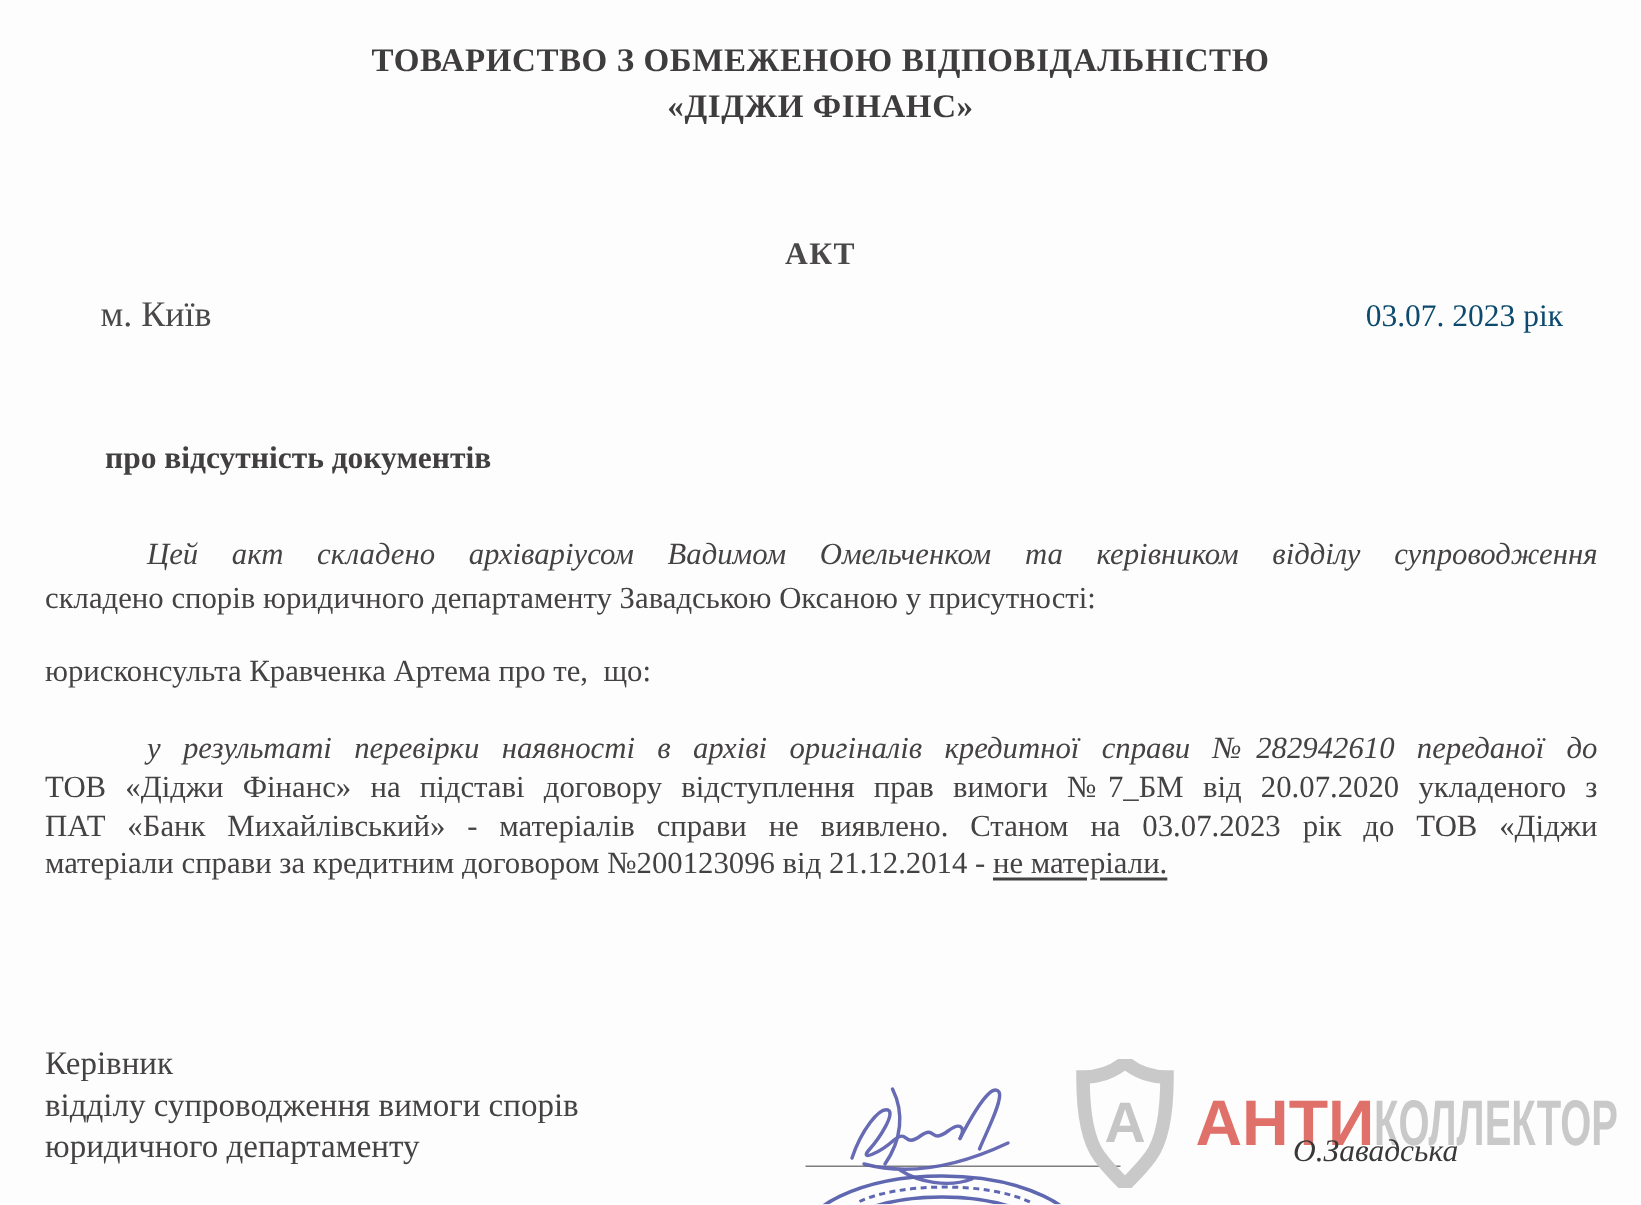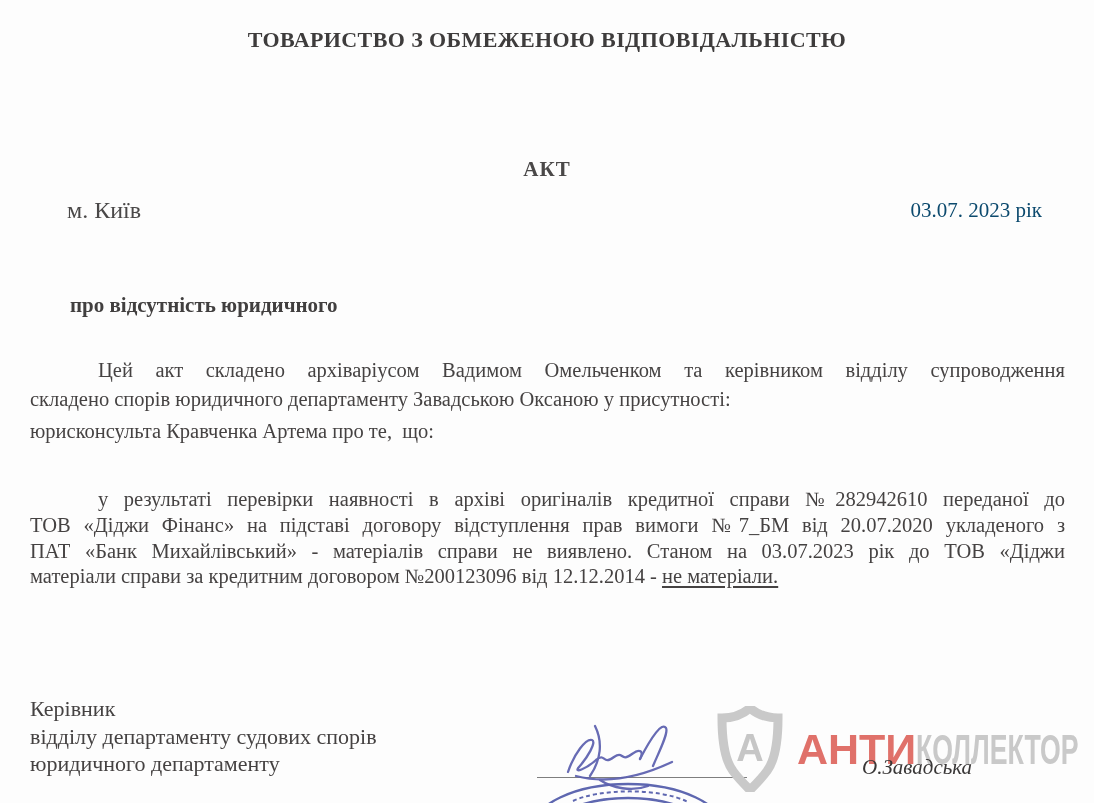--- a/index.html
+++ b/index.html
@@ -35,23 +35,23 @@
   }
   .subject {
     position: absolute; left: 70px; top: 293px;
     font-size: 21px; font-weight: bold; color: #413f3f;
   }
   .para1 {
     position: absolute; left: 30px; top: 356px; width: 1035px;
     font-size: 20.5px; line-height: 28.5px; color: #454242;
   }
   .jline { text-align: justify; text-align-last: justify; }
-  .indent { text-indent: 68px; }
+  .indent { text-indent: 68px; font-style: italic; }
   .para2 {
-    position: absolute; left: 30px; top: 420px;
+    position: absolute; left: 30px; top: 437px;
     font-size: 20.5px; color: #454242; white-space: pre-wrap;
   }
   .para3 {
     position: absolute; left: 30px; top: 487px; width: 1035px;
     font-size: 20.5px; line-height: 25.8px; color: #454242;
   }
   .uline {
     text-decoration: underline;
     text-underline-offset: 3px;
     text-decoration-thickness: 1.5px;
@@ -89,46 +89,47 @@
     font-size: 21px; color: #3a3838; z-index: 6; font-style: italic;
   }
 </style>
 </head>
 <body>
 
 <div class="page">
 
   <div class="org-name">
     <div>ТОВАРИСТВО З ОБМЕЖЕНОЮ ВІДПОВІДАЛЬНІСТЮ</div>
+    <div>«ДІДЖИ ФІНАНС»</div>
   </div>
 
   <div class="doc-title">АКТ</div>
 
   <div class="city">м. Київ</div>
   <div class="date">03.07. 2023 рік</div>
 
-  <div class="subject">про відсутність юридичного</div>
+  <div class="subject">про відсутність документів</div>
 
   <div class="para1">
     <div class="jline indent">Цей акт складено архіваріусом Вадимом Омельченком та керівником відділу супроводження</div>
     <div>складено спорів юридичного департаменту Завадською Оксаною у присутності:</div>
   </div>
 
   <div class="para2">юрисконсульта Кравченка Артема про те,  що:</div>
 
   <div class="para3">
     <div class="jline indent">у результаті перевірки наявності в архіві оригіналів кредитної справи №282942610 переданої до</div>
     <div class="jline">ТОВ «Діджи Фінанс» на підставі договору відступлення прав вимоги №7_БМ від 20.07.2020 укладеного з</div>
     <div class="jline">ПАТ «Банк Михайлівський» - матеріалів справи не виявлено. Станом на 03.07.2023 рік до ТОВ «Діджи</div>
-    <div><span>матеріали справи за кредитним договором №200123096 від 12.12.2014 - </span><span class="uline">не матеріали.</span></div>
+    <div><span>матеріали справи за кредитним договором №200123096 від 21.12.2014 - </span><span class="uline">не матеріали.</span></div>
   </div>
 
   <div class="sign-title">
     <div>Керівник</div>
-    <div>відділу департаменту судових спорів</div>
+    <div>відділу супроводження вимоги спорів</div>
     <div>юридичного департаменту</div>
   </div>
 
   <div class="sig-line"></div>
 
   <svg class="stamp-svg" viewBox="0 0 215 85" fill="none" stroke="#4d57a8" stroke-width="2.4" opacity="0.9">
     <ellipse cx="100" cy="112" rx="96" ry="46"></ellipse>
     <ellipse cx="100" cy="114" rx="78" ry="34"></ellipse>
     <path d="M45,83 C70,71 130,69 160,84" stroke-width="2" stroke-dasharray="4,3"></path>
   </svg>

